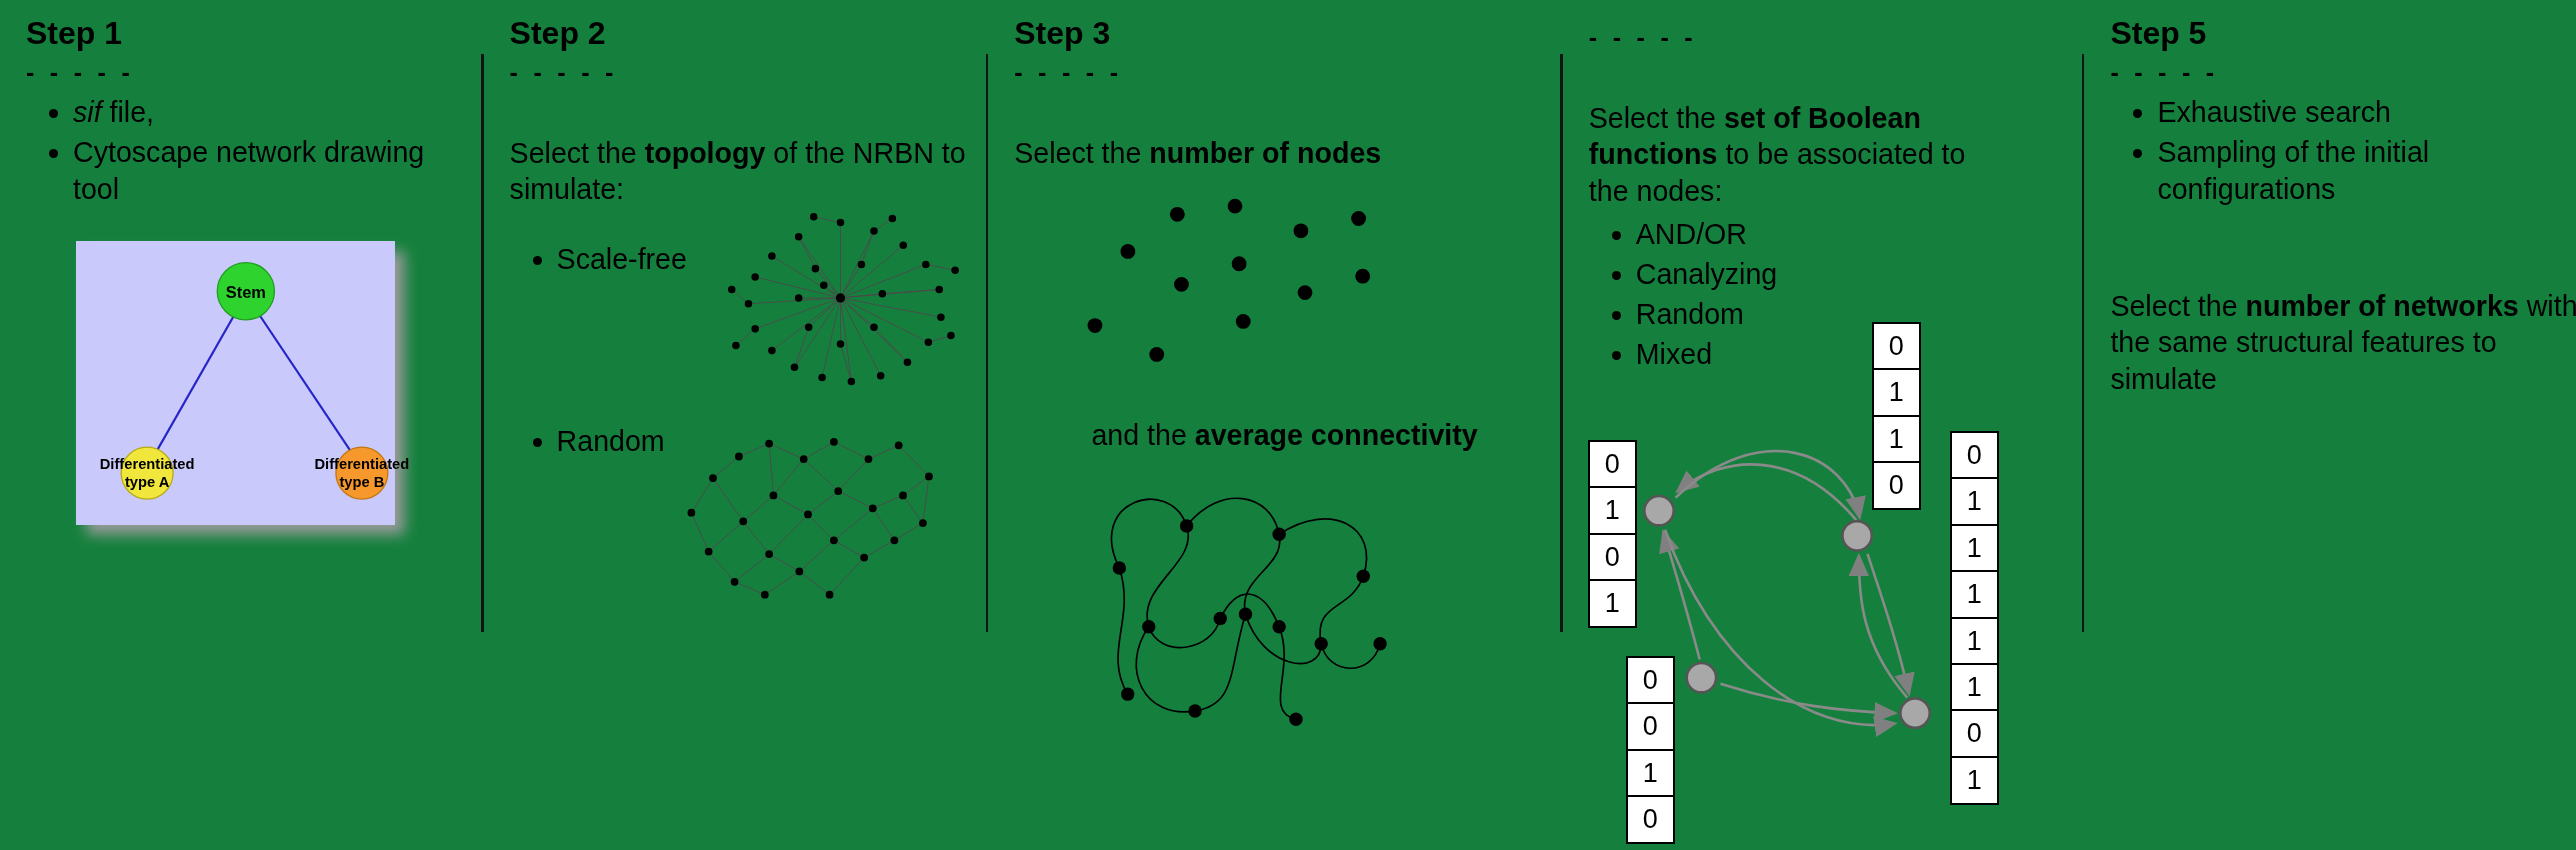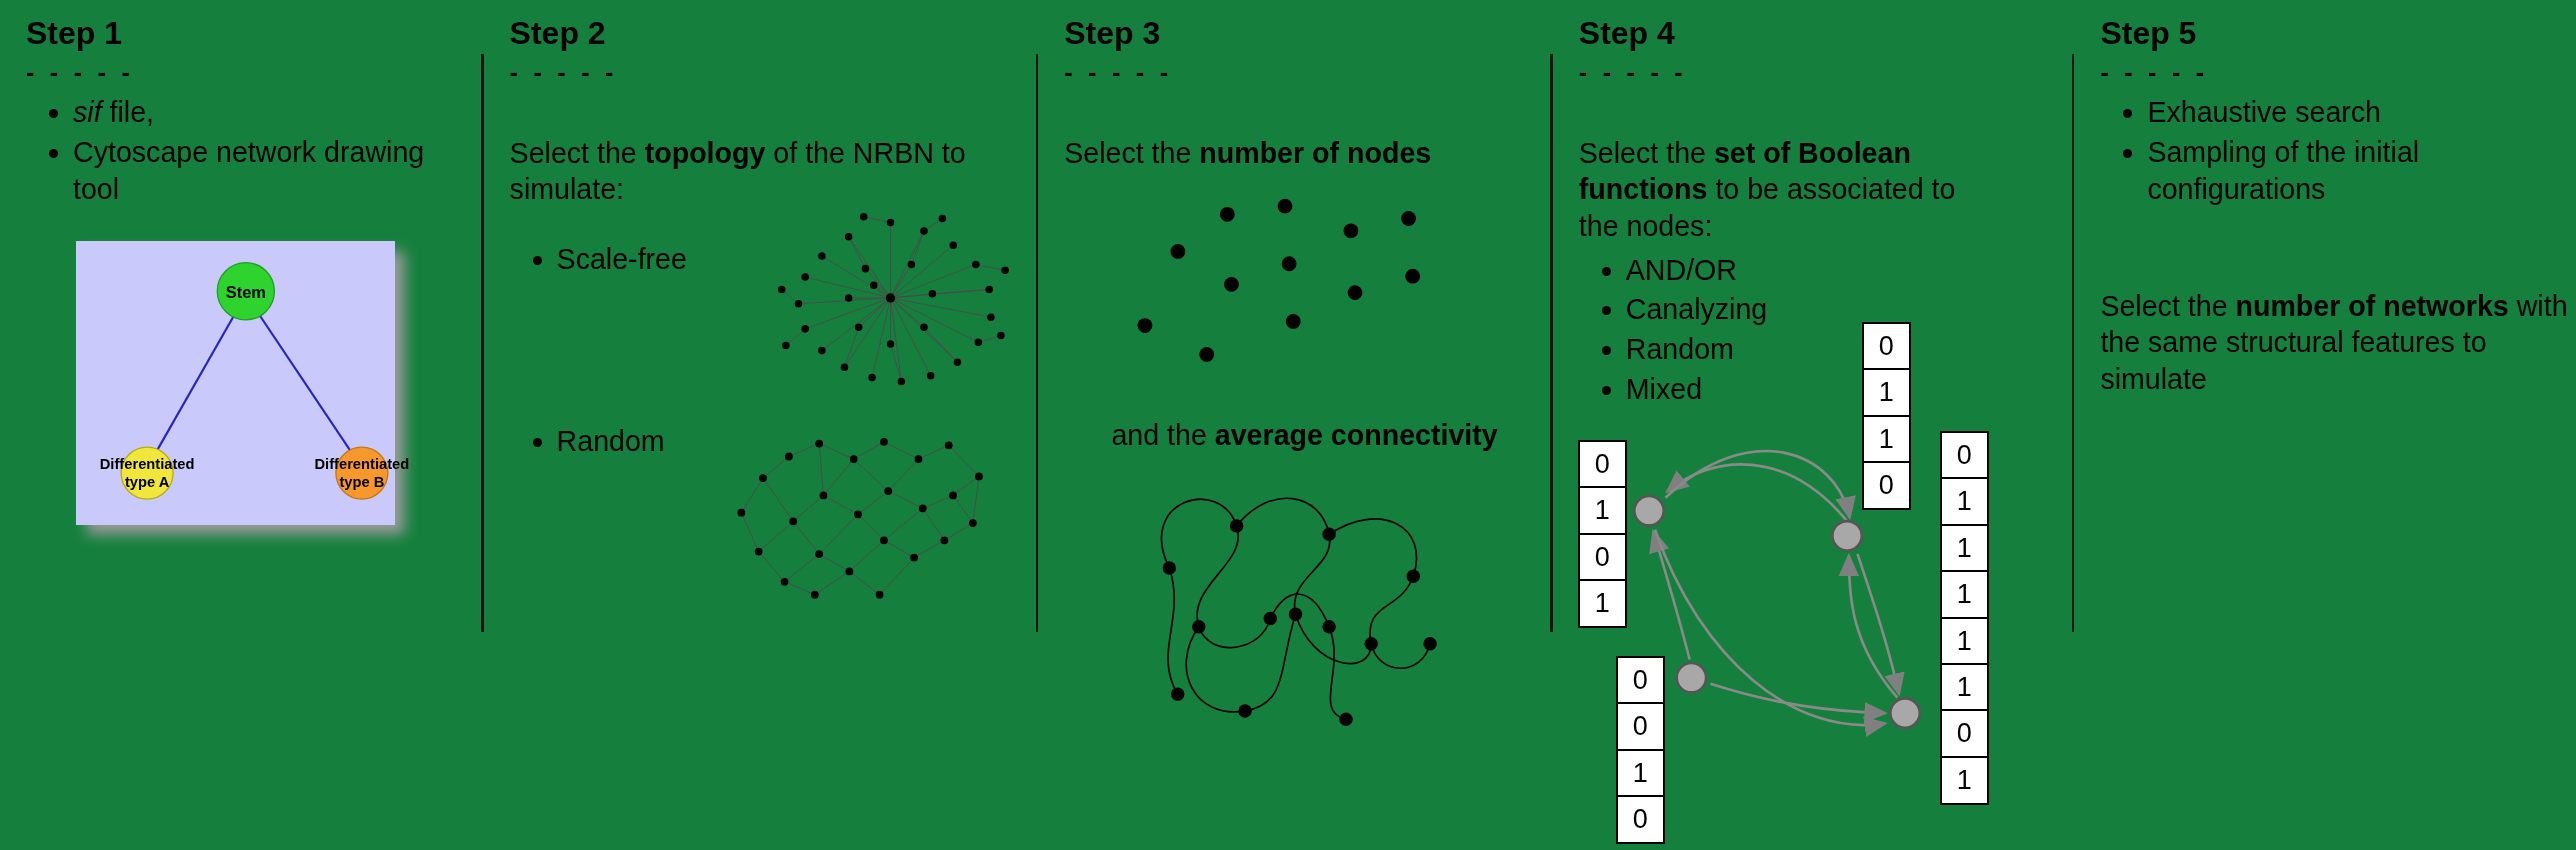--- a/index.html
+++ b/index.html
@@ -1,20 +1,20 @@
 <!DOCTYPE html>
 <html style="font-size:14px"><head>
 <meta charset="utf-8">
 <style>
   html,body{margin:0;padding:0;background:#fff;color:#000;font-family:"Liberation Sans",sans-serif;}
   .page{position:relative;width:2576px;height:851px;overflow:hidden;display:flex;background:#15803d;}
   .col{box-sizing:border-box;position:relative;padding:15.6px 5.2px 0 26px;flex:none;}
   .c1{width:481px;}
-  .c2{width:552px;}
-  .c3{width:512px;}
+  .c2{width:502px;}
+  .c3{width:572px;}
   .c4{width:519px;}
   .c5{width:512px;}
   .vdiv{flex:none;width:2.6px;background:#141414;height:578px;margin-top:54px;}
   .step-title{font-size:32px;font-weight:bold;line-height:1.1;}
   .dashes{font-size:25px;font-weight:bold;letter-spacing:4.3px;margin-top:7px;white-space:nowrap;}
   .para{font-size:28.6px;line-height:1.28;margin:48px 0 0 0;}
   .para b{font-weight:bold;}
   ul.bullets{list-style:disc;margin:7px 0 0 0;padding-left:47px;font-size:28.6px;line-height:1.3;}
   ul.bullets li{margin:2.6px 0;}
   
@@ -285,21 +285,20 @@
           <circle cx="70" cy="270" r="8"></circle>
         <circle cx="250" cy="190" r="8"></circle>
       </g>
     </svg>
   </div>
 
   <div class="vdiv"></div>
 
   <div class="col c4">
     <div class="txt">
-      <div class="step-title">Step 4</div>
       <div class="dashes">- - - - -</div>
       <p class="para" style="max-width:407px;"><span>Select the </span><b>set of Boolean functions</b><span> to be associated to the nodes:</span></p>
       <ul class="bullets">
         <li>AND/OR</li>
         <li>Canalyzing</li>
         <li>Random</li>
         <li>Mixed</li>
       </ul>
     </div>
 

